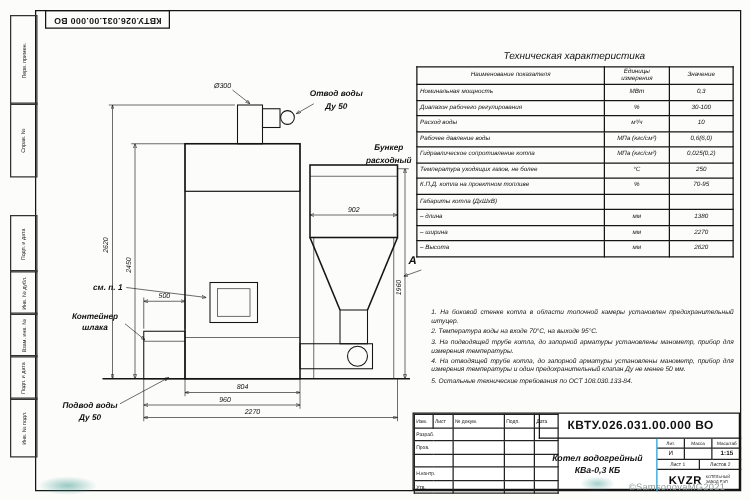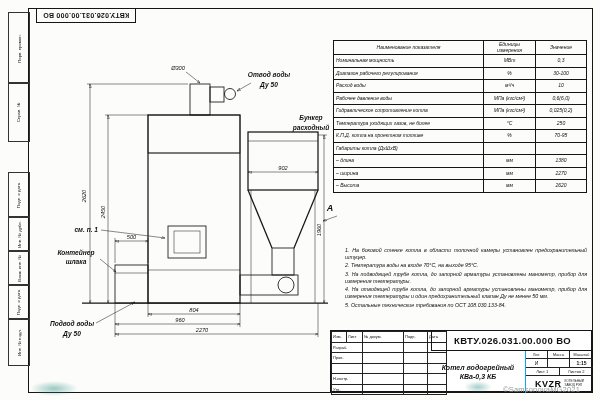--- a/index.html
+++ b/index.html
@@ -209,20 +209,21 @@
       <line x1="66" y1="303" x2="105" y2="282" class="thin" marker-end="url(#arr)"></line>
     </g>
 
     <g>
       <text class="big" x="300" y="191" text-anchor="middle">А</text>
       <line x1="307" y1="196" x2="293" y2="201" class="thin" marker-end="url(#arr)"></line>
     </g>
   </svg>
 
   <div class="tech">
+    <div class="tech-title">Техническая характеристика</div>
     <table class="tt">
       <colgroup>
           <col style="width:150px">
           <col style="width:52px">
           <col style="width:51px">
         </colgroup>
       <thead>
         <tr>
           <th>Наименование показателя</th>
           <th>Единицы измерения</th>

